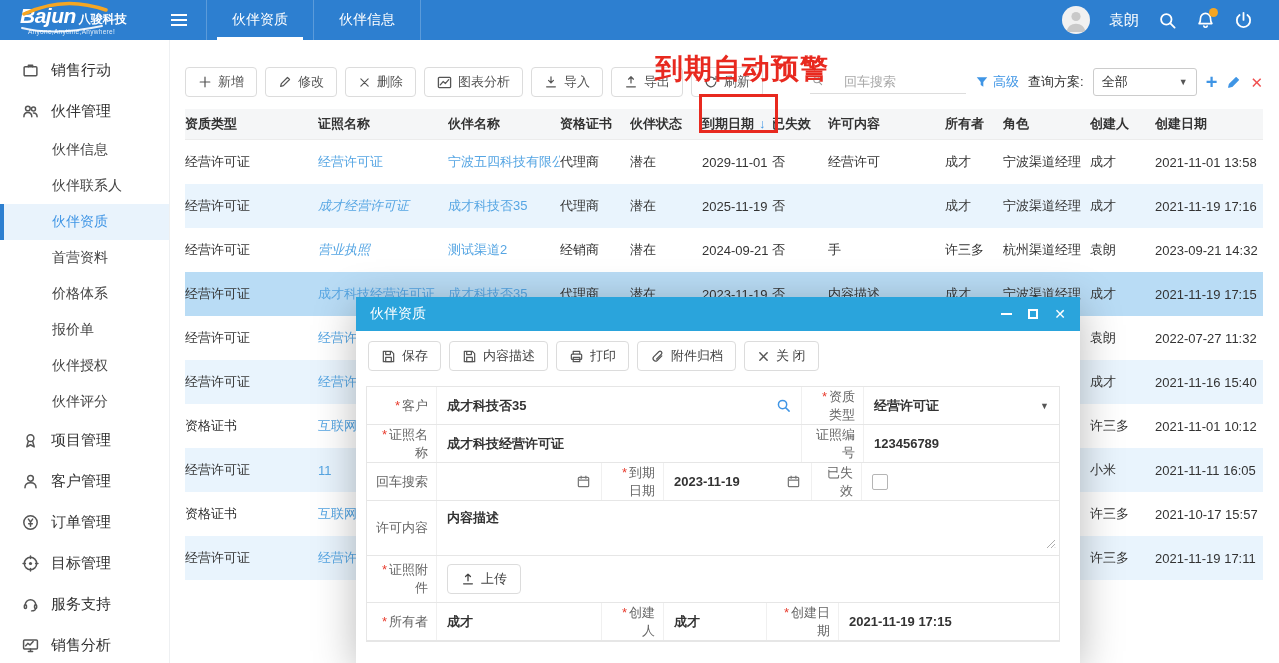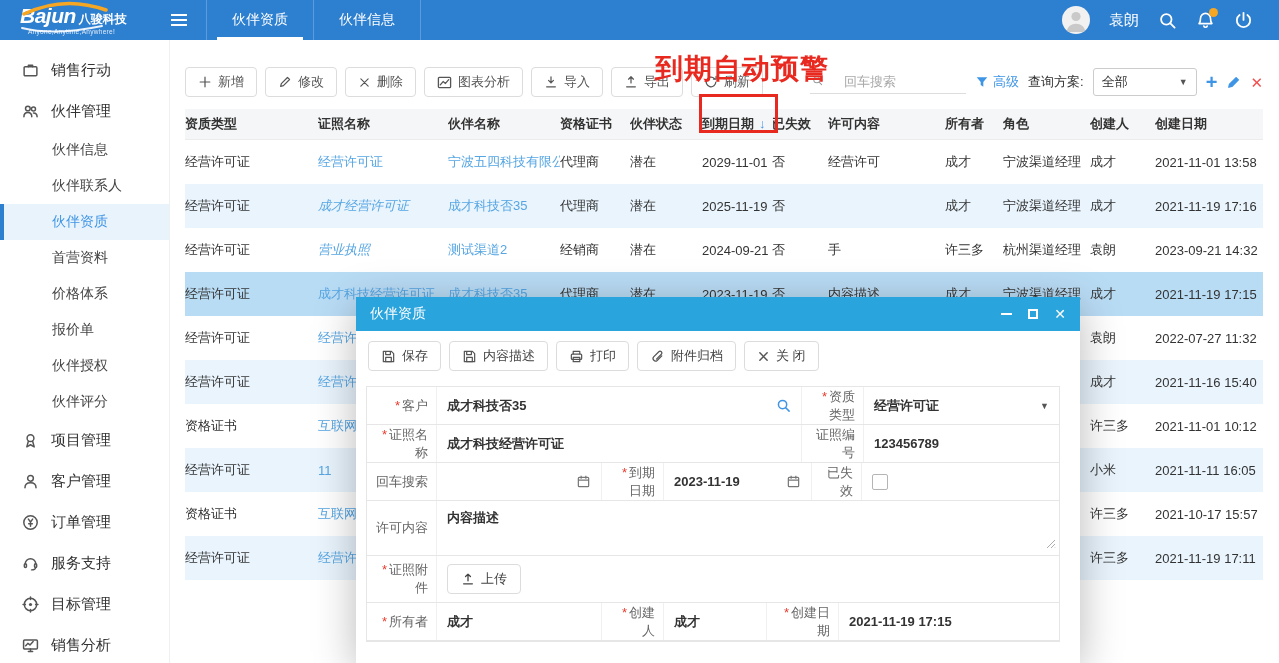--- a/index.html
+++ b/index.html
@@ -226,37 +226,37 @@
           <svg width="17" height="17" viewBox="0 0 16 16" fill="none" stroke="currentColor" stroke-width="1.4" stroke-linecap="round" stroke-linejoin="round">
             <circle cx="8" cy="8" r="6.3"></circle>
             <path d="M6 4.8l2 2.7 2-2.7M8 7.5V11.6M6.3 9.2h3.4"></path>
           </svg>
         </span>
         <span>订单管理</span>
       </div>
       <div class="side-item">
         <span class="s-icon">
           <svg width="17" height="17" viewBox="0 0 16 16" fill="none" stroke="currentColor" stroke-width="1.4" stroke-linecap="round" stroke-linejoin="round">
+            <circle cx="8" cy="8" r="5.8"></circle>
+            <circle cx="8" cy="8" r="1.5" fill="currentColor" stroke="none"></circle>
+            <path d="M8 1v2.2M8 12.8V15M1 8h2.2M12.8 8H15"></path>
+          </svg>
+        </span>
+        <span>目标管理</span>
+      </div>
+      <div class="side-item">
+        <span class="s-icon">
+          <svg width="17" height="17" viewBox="0 0 16 16" fill="none" stroke="currentColor" stroke-width="1.4" stroke-linecap="round" stroke-linejoin="round">
             <path d="M3 8.5a5 5 0 0 1 10 0"></path>
             <rect x="2.2" y="8.2" width="2" height="3.6" rx="1"></rect>
             <rect x="11.8" y="8.2" width="2" height="3.6" rx="1"></rect>
             <path d="M12.8 11.8c0 1.5-2 2.2-3.8 2.2"></path>
           </svg>
         </span>
         <span>服务支持</span>
-      </div>
-      <div class="side-item">
-        <span class="s-icon">
-          <svg width="17" height="17" viewBox="0 0 16 16" fill="none" stroke="currentColor" stroke-width="1.4" stroke-linecap="round" stroke-linejoin="round">
-            <circle cx="8" cy="8" r="5.8"></circle>
-            <circle cx="8" cy="8" r="1.5" fill="currentColor" stroke="none"></circle>
-            <path d="M8 1v2.2M8 12.8V15M1 8h2.2M12.8 8H15"></path>
-          </svg>
-        </span>
-        <span>目标管理</span>
       </div>
       <div class="side-item">
         <span class="s-icon">
           <svg width="17" height="17" viewBox="0 0 16 16" fill="none" stroke="currentColor" stroke-width="1.4" stroke-linecap="round" stroke-linejoin="round">
             <rect x="1.5" y="2.8" width="13" height="8.6" rx="1"></rect>
             <path d="M3.5 8.3l2-2.3 2 1.5 3-3.2"></path>
             <path d="M6 13.6h4M8 11.4v2.2"></path>
           </svg>
         </span>
         <span>销售分析</span>

